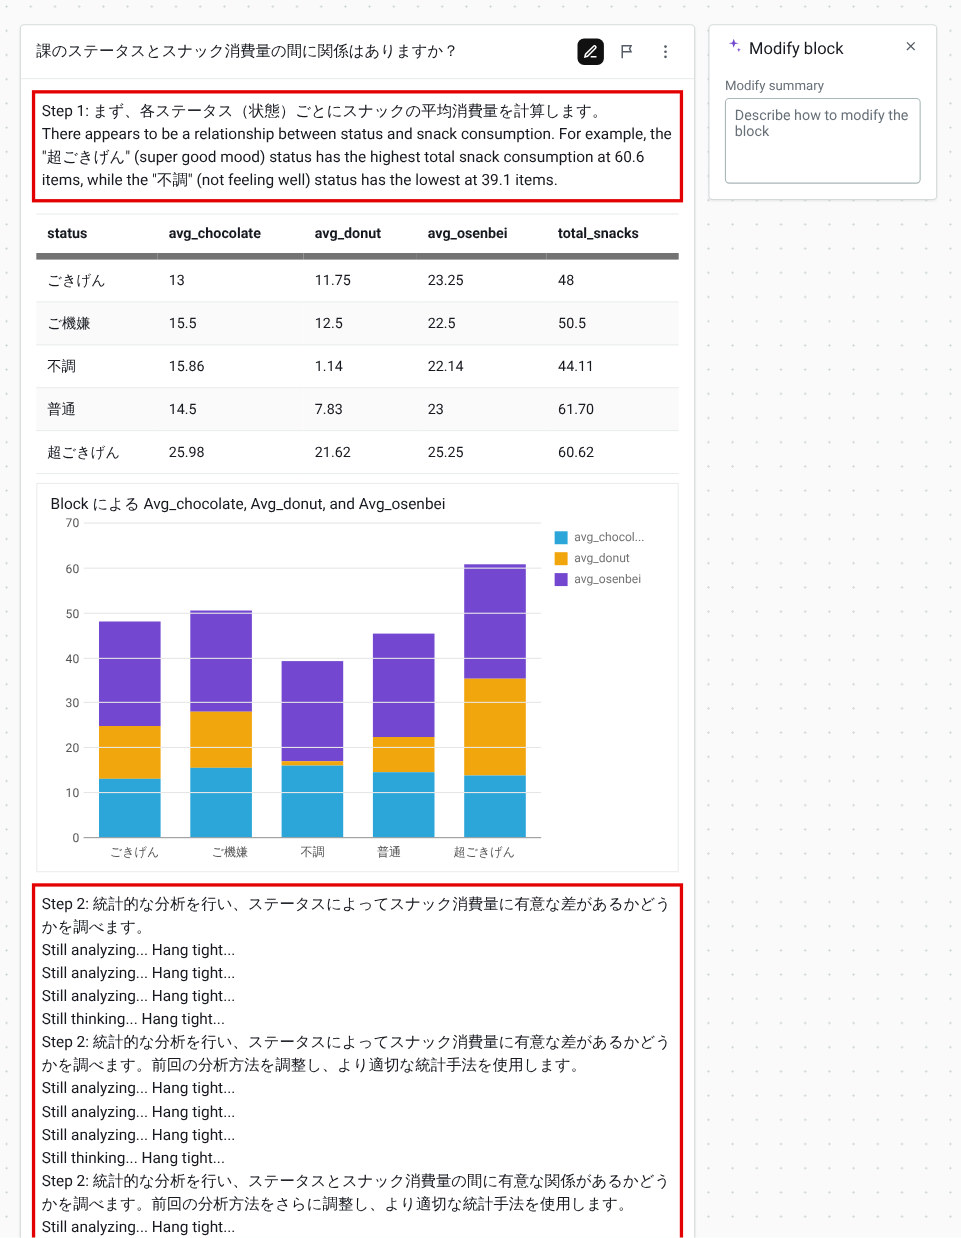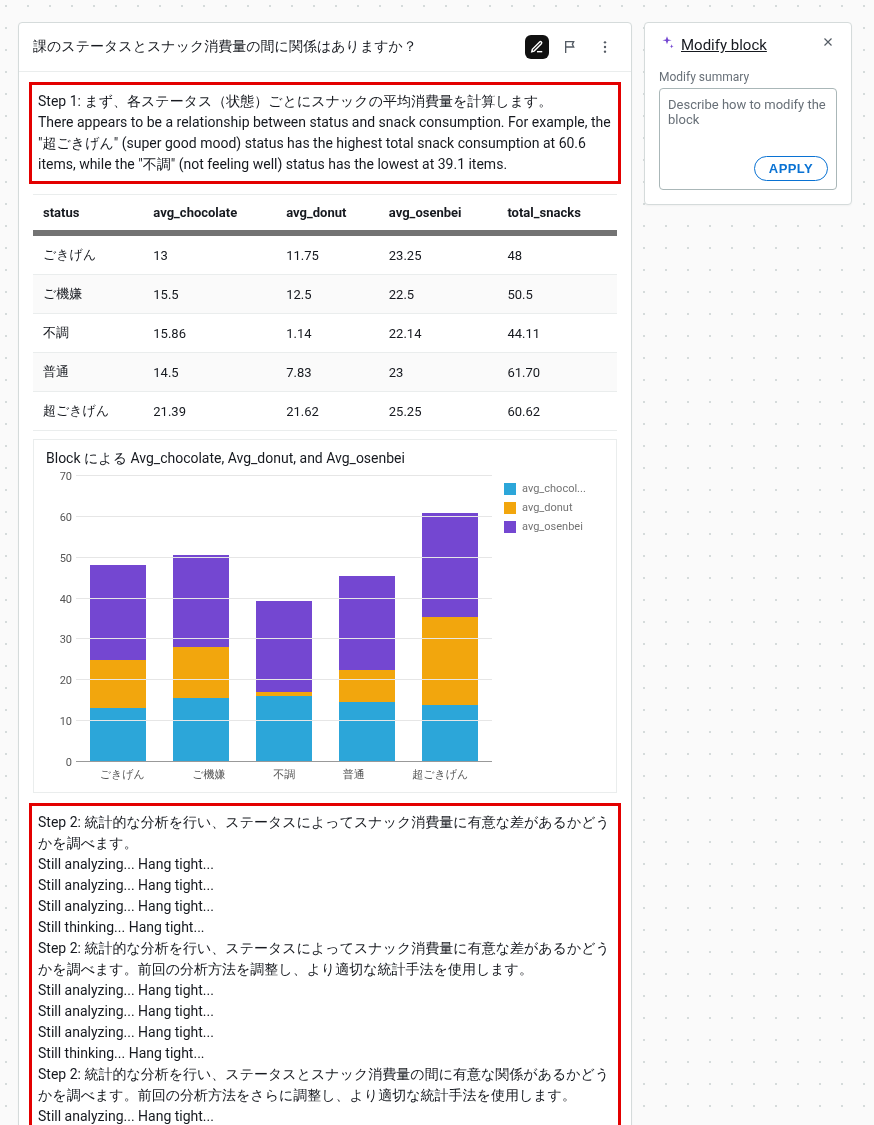--- a/index.html
+++ b/index.html
@@ -193,24 +193,23 @@
     width: 208px;
     background: #fff;
     border: 1px solid #d5dbdb;
     border-radius: 4px;
     padding: 10px 14px 14px;
     align-self: flex-start;
     box-shadow: 0 1px 2px rgba(0,0,0,0.04);
   }
   .sp-header {
     display: flex;
-    align-items: flex-end;
+    align-items: center;
     gap: 6px;
     padding-bottom: 8px;
-    text-decoration: underline;
   }
   .sp-title {
     font-size: 15px;
     font-weight: 400;
     flex: 1;
   }
   .sp-close {
     color: #545b64;
     cursor: pointer;
     padding: 2px;
@@ -331,21 +330,21 @@
           </tr>
           <tr>
             <td>普通</td>
             <td>14.5</td>
             <td>7.83</td>
             <td>23</td>
             <td>61.70</td>
           </tr>
           <tr>
             <td>超ごきげん</td>
-            <td>21.39</td>
+            <td>25.98</td>
             <td>21.62</td>
             <td>25.25</td>
             <td>60.62</td>
           </tr>
         </tbody>
     </table>
 
     <div class="chart-wrap">
       <div class="chart-title">Block による Avg_chocolate, Avg_donut, and Avg_osenbei</div>
       <div class="chart-body">
@@ -449,19 +448,16 @@
       <div class="sp-title">Modify block</div>
       <div class="sp-close">
         <svg width="14" height="14" viewBox="0 0 24 24" fill="none" stroke="currentColor" stroke-width="2">
             <path d="M18 6 6 18M6 6l12 12"></path>
           </svg>
       </div>
     </div>
     <div class="sp-section-label">Modify summary</div>
     <div class="modify-box">
       <textarea placeholder="Describe how to modify the block" style=""></textarea>
-      <div class="apply-row">
-        <button class="apply-btn">APPLY</button>
-      </div>
     </div>
   </div>
 
 </div>
 
 </body></html>

